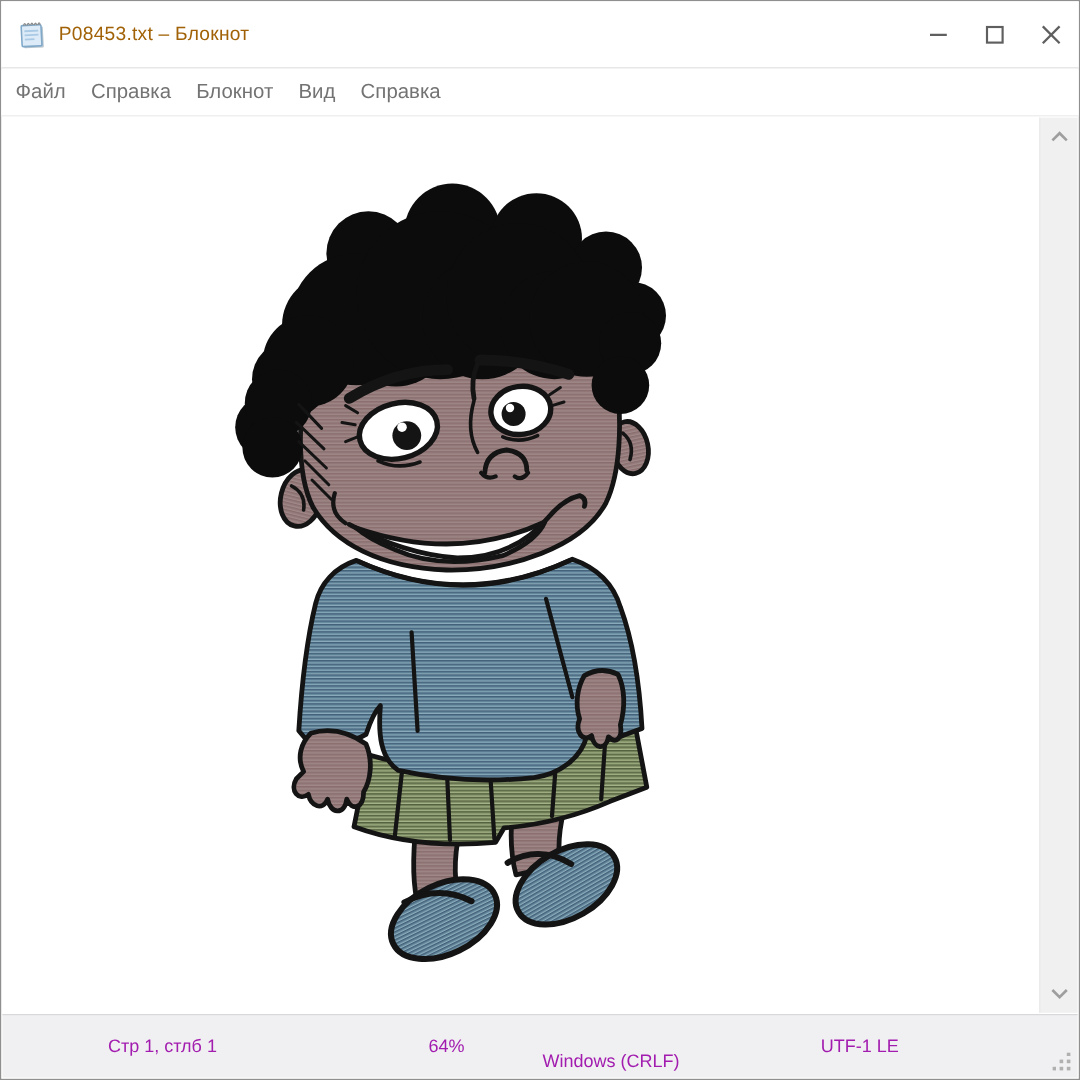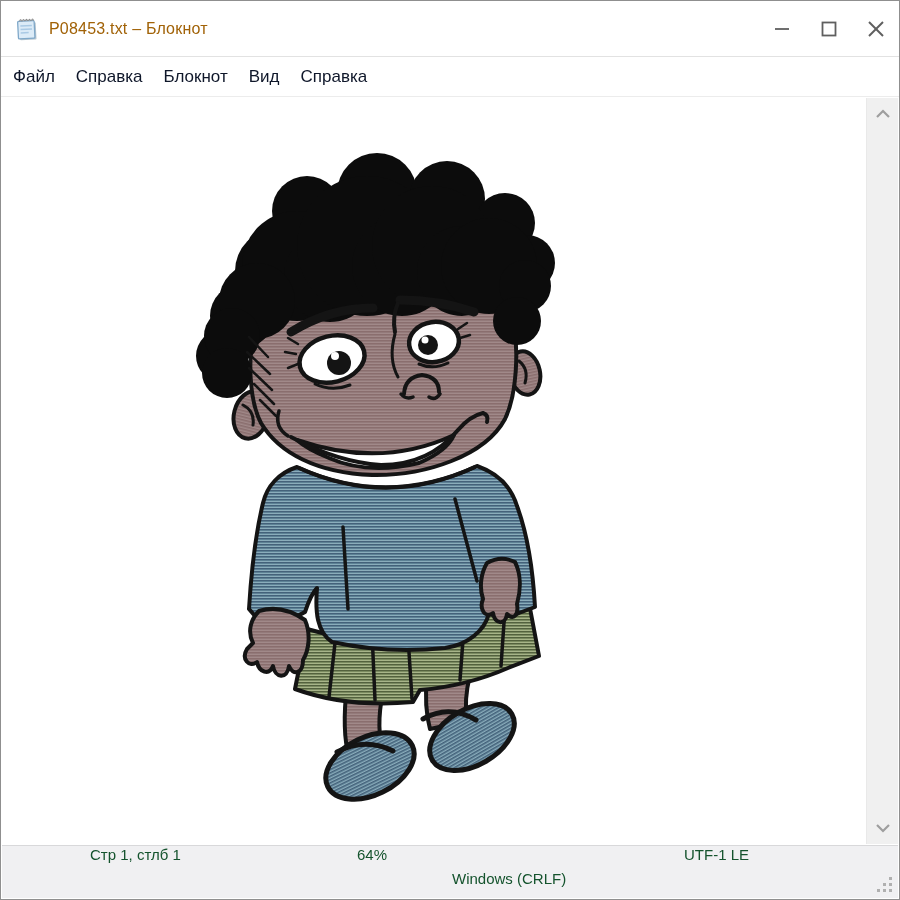--- a/index.html
+++ b/index.html
@@ -15,39 +15,39 @@
     border-bottom:1px solid #e2e2e2;
   }
   .app-icon{width:27px;height:27px;margin-right:9px;flex:0 0 auto;}
   .title-text{font-size:16px;color:#a16207;letter-spacing:.2px;}
   .controls{position:absolute;right:0;top:0;height:55px;display:flex;}
   .ctrl{width:47px;height:55px;display:flex;align-items:center;justify-content:center;}
   
   .menubar{
     position:absolute;top:57px;left:0;right:0;height:39px;background:#fff;
     display:flex;align-items:center;padding-left:12px;gap:21px;
-    font-size:17px;color:#0f172a;border-bottom:1px solid #ececec;box-sizing:border-box;
+    font-size:17px;color:#737373;border-bottom:1px solid #ececec;box-sizing:border-box;
   }
   .menu-item{cursor:default;}
   
   .edit-area{position:absolute;top:97px;left:1px;right:33px;bottom:55px;background:#fff;overflow:hidden;}
   .figure{position:absolute;left:165px;top:53px;}
   
   .scrollbar{
     position:absolute;top:97px;right:1px;width:32px;bottom:55px;background:#f0f0f0;
     border-left:1px solid #e9e9e9;box-sizing:border-box;
     display:flex;flex-direction:column;justify-content:space-between;align-items:center;
     padding:10px 0;
   }
   .scroll-btn{width:20px;height:12px;display:flex;align-items:center;justify-content:center;}
   
   .statusbar{
     position:absolute;left:1px;right:1px;bottom:1px;height:53px;background:#f0f0f2;
-    border-top:1px solid #d8d8da;display:flex;align-items:flex-start;
-    font-size:15px;color:#14532d;box-sizing:border-box;
+    border-top:1px solid #d8d8da;display:flex;align-items:center;
+    font-size:15px;color:#a21caf;box-sizing:border-box;
   }
   .seg{display:flex;align-items:center;box-sizing:border-box;white-space:nowrap;}
   .seg-blank{width:67px;}
   .seg-cursor{width:271px;padding-left:20px;}
   .seg-zoom{width:96px;padding-left:15px;}
   .seg-eol{width:230px;padding-left:13px;margin-top:24px;}
   .seg-enc{flex:1;padding-left:14px;}
   .sep{width:1px;background:#d8d8da;}
   .grip{position:absolute;right:5px;bottom:5px;}
 </style>

